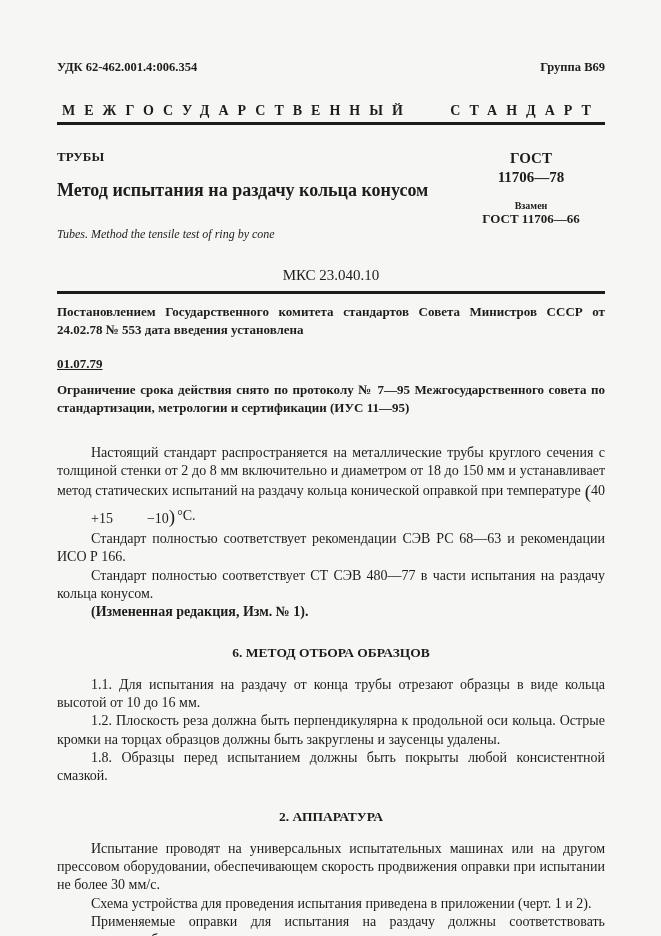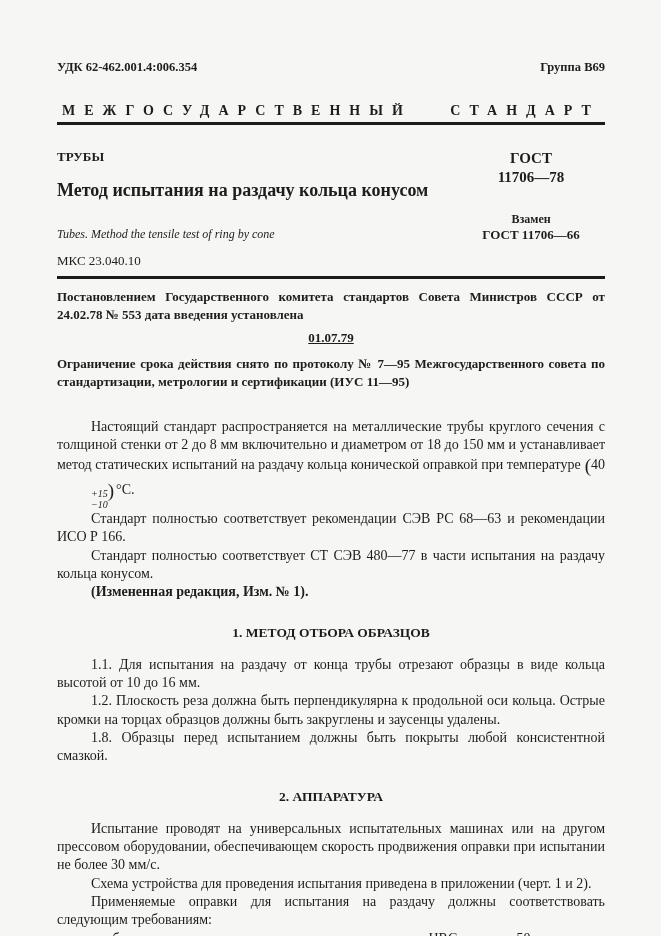--- a/index.html
+++ b/index.html
@@ -29,54 +29,53 @@
   .banner-rule { border-bottom: 3.5px solid #1b1b1b; margin-top: 3px; }
 
   
   .title-block { display: flex; margin-top: 24px; }
   .title-left { width: 400px; }
   .title-ru { font-weight: bold; font-size: 13px; }
   .subtitle-ru { font-weight: bold; font-size: 18px; margin-top: 15px; }
   .title-en { font-size: 12px; margin-top: 26px; font-style: italic; }
   .title-right { flex: 1; text-align: center; }
   .gost-label, .gost-number { font-weight: bold; font-size: 15px; line-height: 1.25; }
-  .replaces-label { font-weight: bold; font-size: 12px; margin-top: 25px; }
+  .replaces-label { font-weight: bold; font-size: 10px; margin-top: 13px; }
   .replaces-number { font-weight: bold; font-size: 13px; line-height: 1.25; }
 
-  .mks { font-size: 13px; margin-top: 10px; }
+  .mks { font-size: 15px; margin-top: 25px; text-align: center; }
   .mks-rule { border-bottom: 3px solid #1b1b1b; margin-top: 7px; }
 
   .decree {
     font-weight: bold; font-size: 13px; line-height: 1.38;
     text-align: justify; margin-top: 9px;
   }
   .date {
-    font-weight: bold; font-size: 13px; text-align: center;
-    text-decoration: underline; margin-top: 6px;
+    font-weight: bold; font-size: 13px; text-align: left;
+    text-decoration: underline; margin-top: 17px;
   }
   .limitation {
     font-weight: bold; font-size: 13px; line-height: 1.38;
     text-align: justify; margin-top: 9px;
   }
 
   
   .bodytext p {
     margin: 0; font-size: 14px; line-height: 1.31;
     text-align: justify; text-indent: 34px;
   }
   .intro { margin-top: 27px; }
   .bold-p { font-weight: bold; }
 
   .paren { font-size: 19px; vertical-align: -3px; font-weight: normal; }
   .paren.open { margin-left: 4px; }
   .supsub {
-    display: inline-flex; flex-direction: column;
-    font-size: 10px; line-height: 1.1; vertical-align: -3px;
+    display: inline-flex; flex-direction: row;
+    font-size: 14px; line-height: 1.1; vertical-align: -3px;
     text-align: left;
-    font-style: italic;
   }
   .unit { margin-left: 2px; }
 
   .section-heading {
     text-align: center; font-weight: bold; font-size: 13.5px;
     margin: 23px 0 15px;
   }
 </style>
 </head>
 <body>
@@ -115,21 +114,21 @@
   <div class="bodytext intro">
     <p><span>Настоящий стандарт распространяется на металлические трубы круглого сечения с толщиной стенки от 2 до 8 мм включительно и диаметром от 18 до 150 мм и устанавливает метод статических испытаний на раздачу кольца конической оправкой при температуре</span><span class="paren open">(</span><span>40</span><span class="supsub">
           <span>+15</span>
           <span>−10</span>
         </span><span class="paren">)</span><span class="unit">°С.</span></p>
     <p>Стандарт полностью соответствует рекомендации СЭВ РС 68—63 и рекомендации ИСО Р 166.</p>
     <p>Стандарт полностью соответствует СТ СЭВ 480—77 в части испытания на раздачу кольца конусом.</p>
     <p class="bold-p">(Измененная редакция, Изм. № 1).</p>
   </div>
 
-  <div class="section-heading">1. МЕТОД ОТБОРА ОБРАЗЦОВ</div>
+  <div class="section-heading">6. МЕТОД ОТБОРА ОБРАЗЦОВ</div>
   <div class="bodytext">
     <p>1.1. Для испытания на раздачу от конца трубы отрезают образцы в виде кольца высотой от 10 до 16 мм.</p>
     <p>1.2. Плоскость реза должна быть перпендикулярна к продольной оси кольца. Острые кромки на торцах образцов должны быть закруглены и заусенцы удалены.</p>
     <p>1.8. Образцы перед испытанием должны быть покрыты любой консистентной смазкой.</p>
   </div>
 
   <div class="section-heading">2. АППАРАТУРА</div>
   <div class="bodytext">
     <p>Испытание проводят на универсальных испытательных машинах или на другом прессовом оборудовании, обеспечивающем скорость продвижения оправки при испытании не более 30 мм/с.</p>
     <p>Схема устройства для проведения испытания приведена в приложении (черт. 1 и 2).</p>

